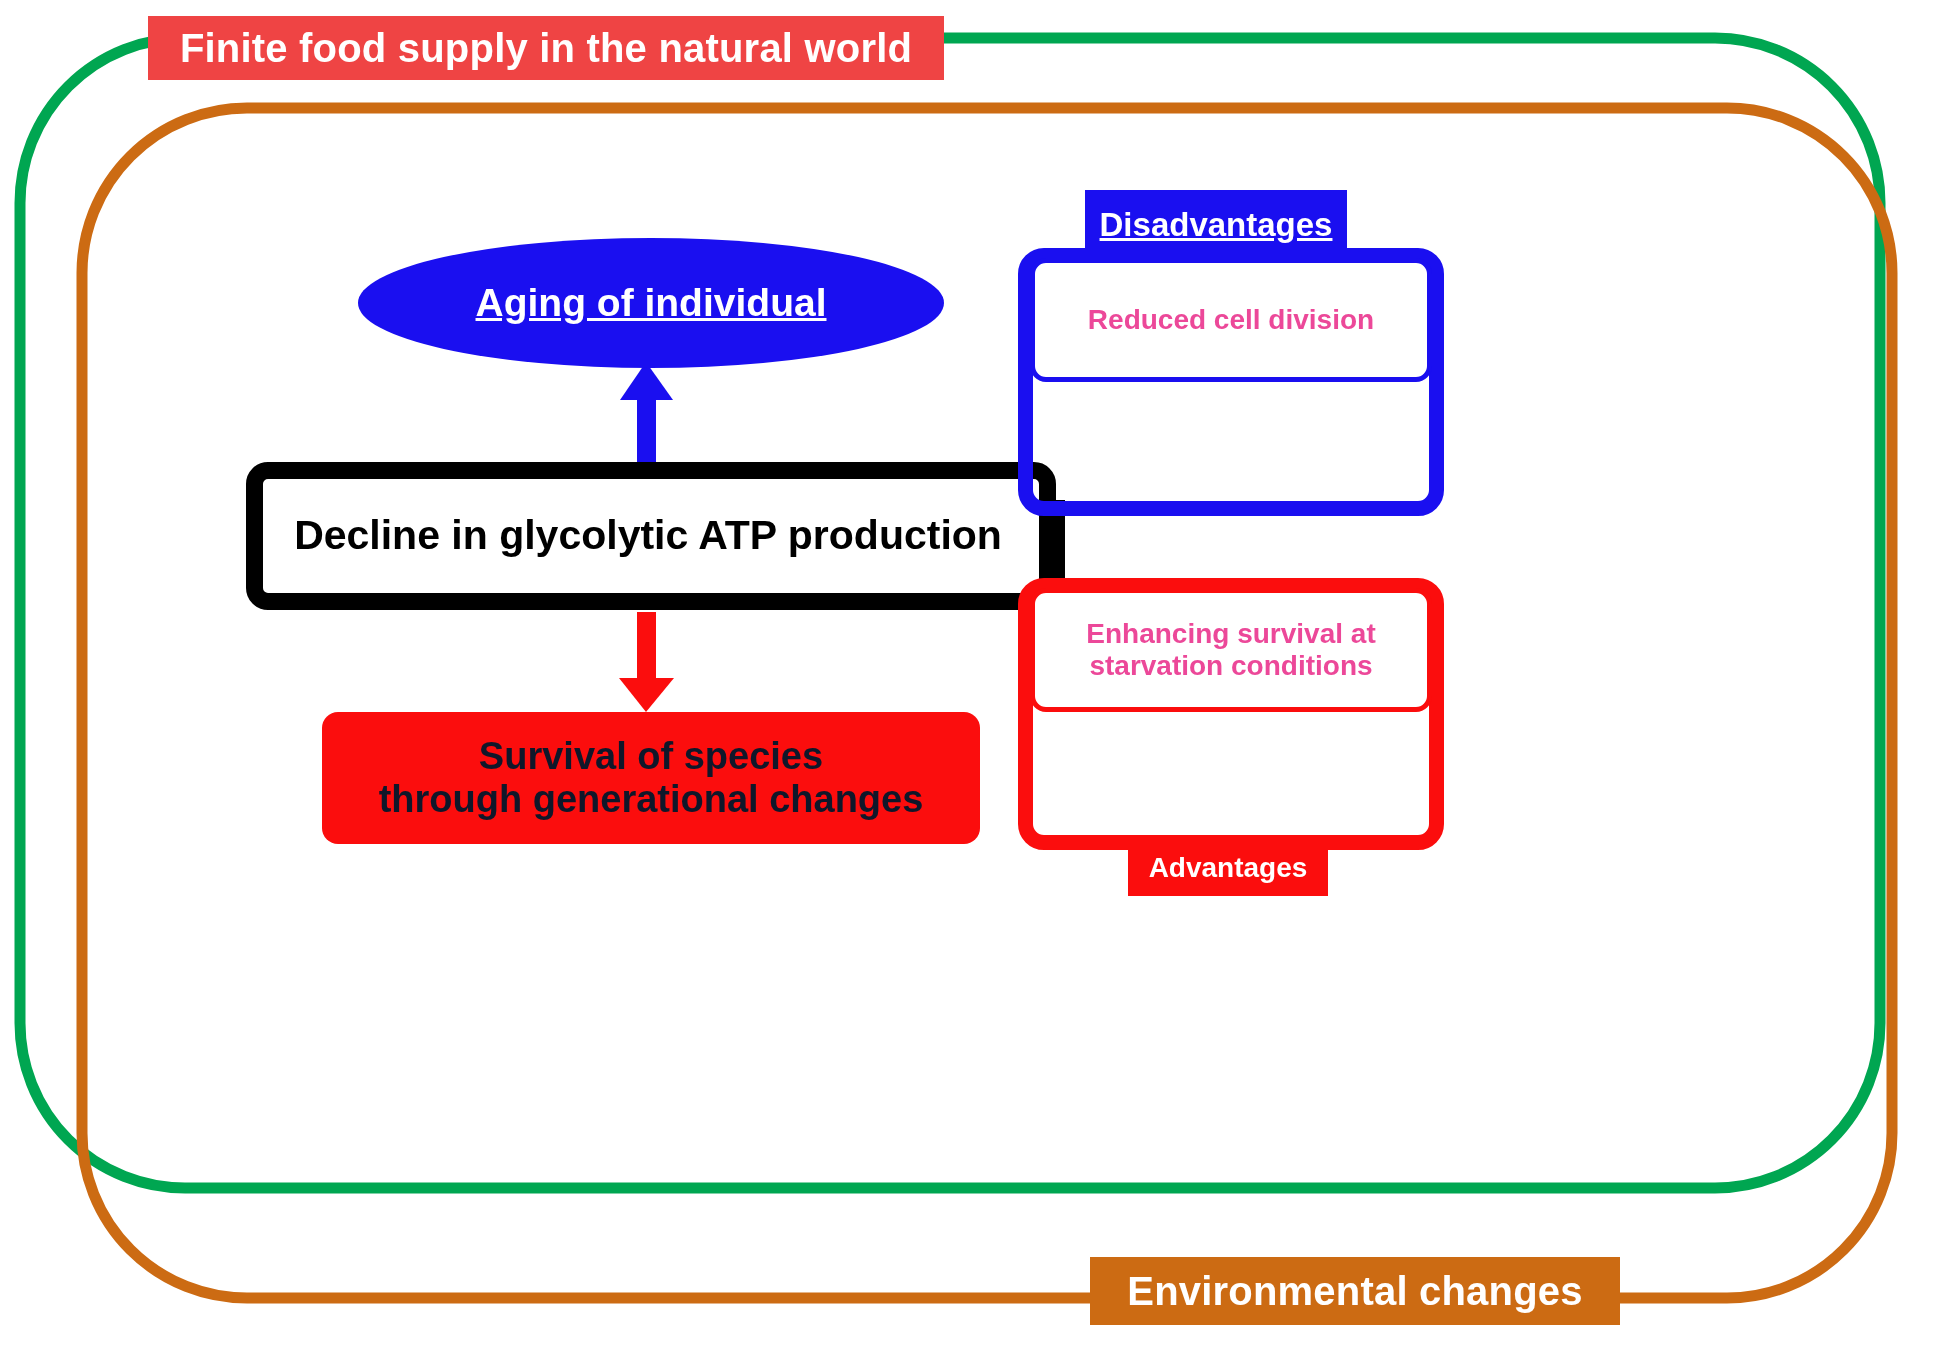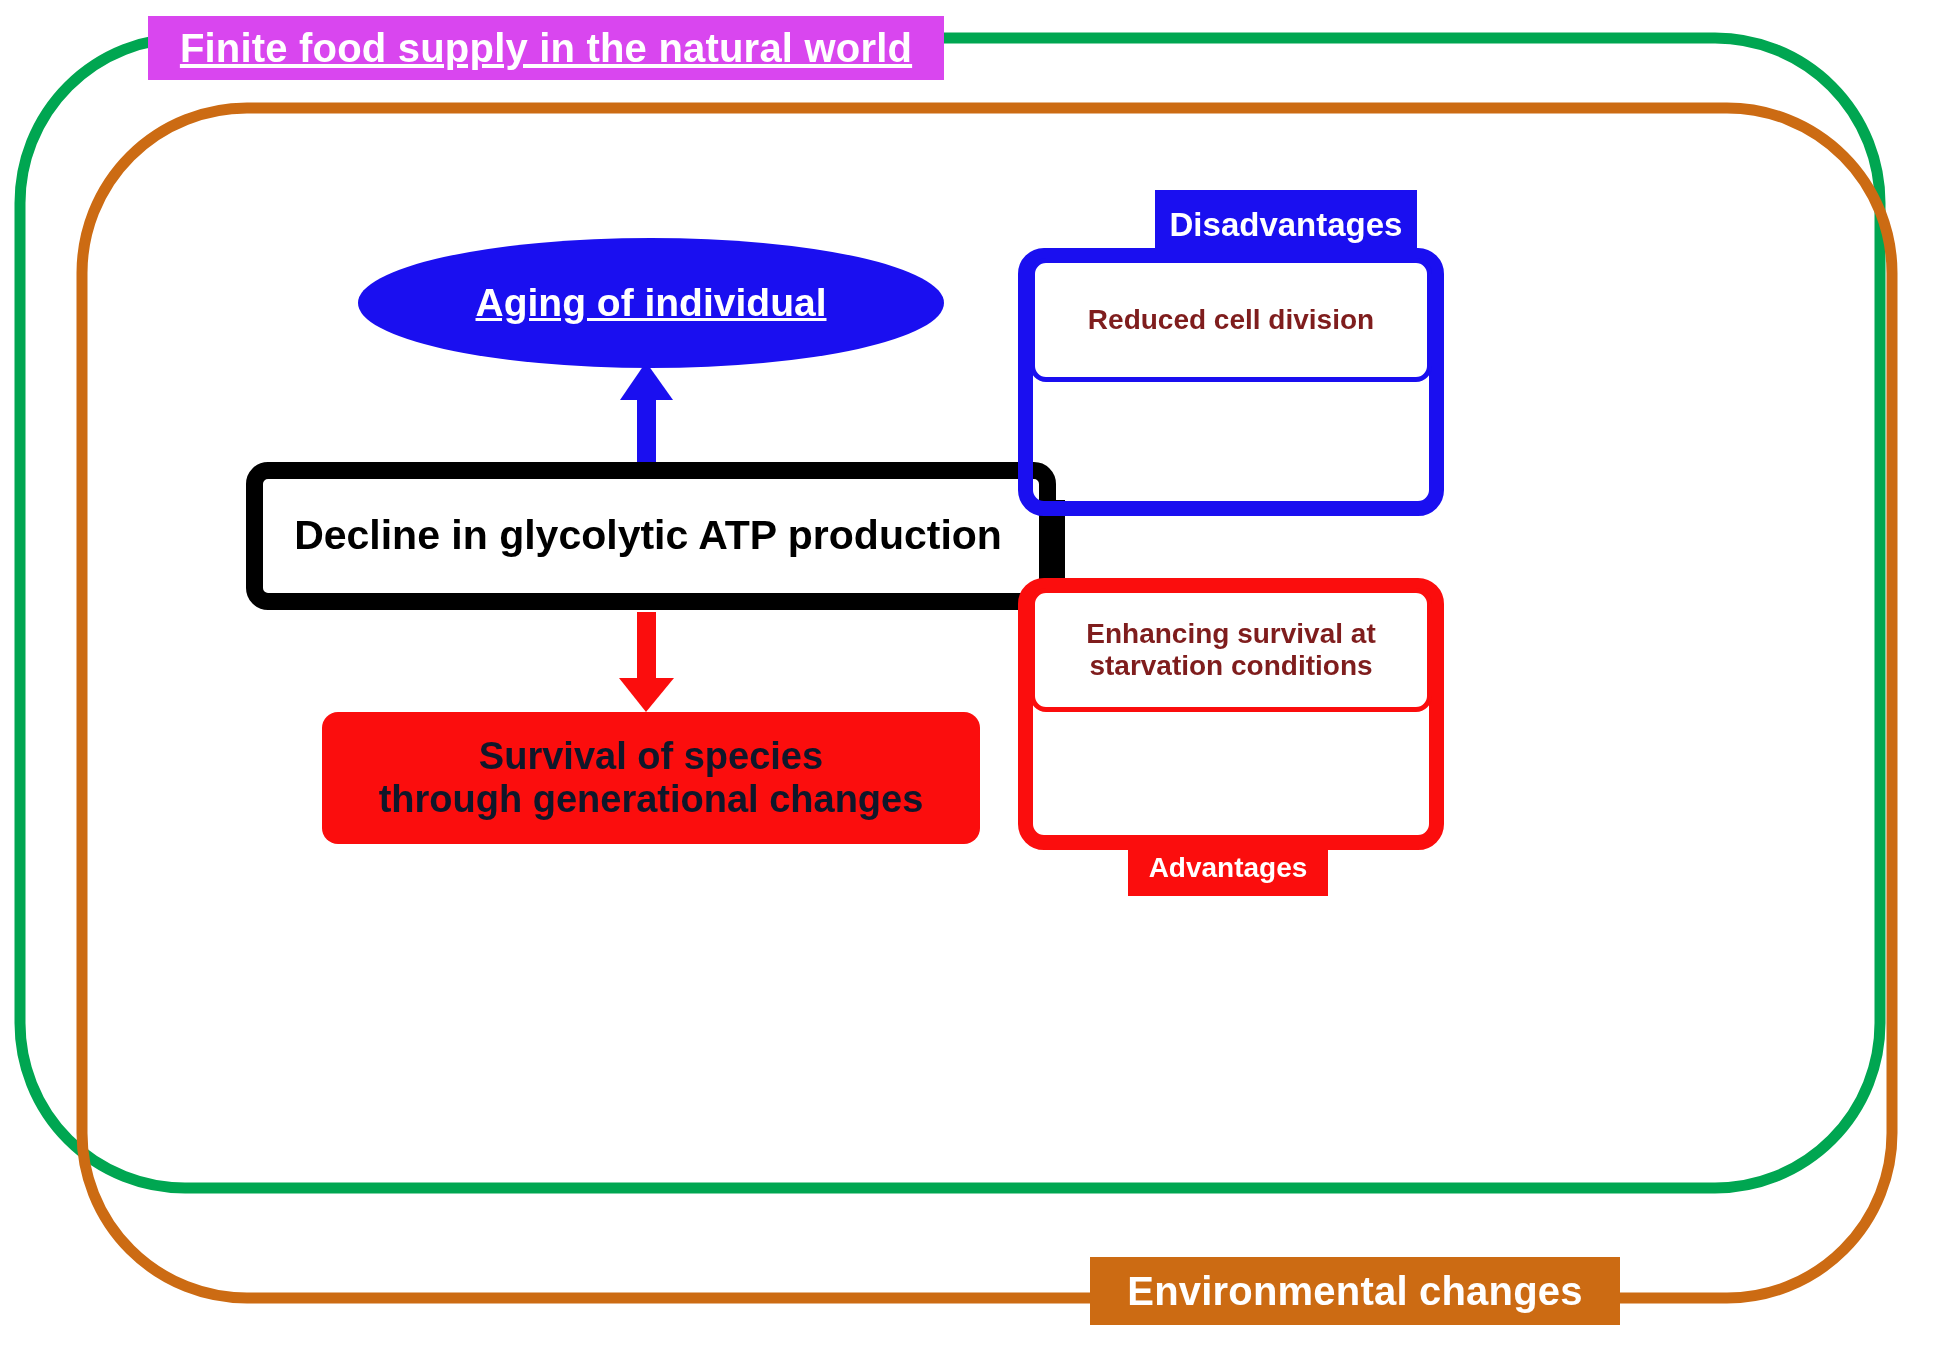--- a/index.html
+++ b/index.html
@@ -39,24 +39,23 @@
   .band-label {
     font-weight: bold;
     color: #ffffff;
     letter-spacing: 0.2px;
   }
   #finite-food-label {
     left: 148px;
     top: 16px;
     width: 796px;
     height: 64px;
-    background: #d946ef;
+    background: #ef4444;
     font-size: 40px;
     z-index: 6;
-    text-decoration: underline;
   }
   #environmental-label {
     left: 1090px;
     top: 1257px;
     width: 530px;
     height: 68px;
     background: #cc6b13;
     font-size: 40px;
     z-index: 6;
   }
@@ -132,21 +131,21 @@
 
   
   .item-box {
     position: absolute;
     box-sizing: border-box;
     display: flex;
     align-items: center;
     justify-content: center;
     text-align: center;
     background: #ffffff;
-    color: #7f1d1d;
+    color: #ec4899;
     font-size: 28px;
     font-weight: bold;
     line-height: 1.16;
     border-radius: 16px;
     z-index: 6;
   }
   #item-reduced-cell-division {
     left: 1030px; top: 258px; width: 402px; height: 124px;
     border: 5px solid #1a0ff0;
   }
@@ -169,23 +168,24 @@
     box-sizing: border-box;
     display: flex;
     align-items: center;
     justify-content: center;
     text-align: center;
     font-weight: bold;
     color: #ffffff;
     z-index: 4;
   }
   #disadvantages-tab {
-    left: 1155px; top: 190px; width: 262px; height: 70px;
+    left: 1085px; top: 190px; width: 262px; height: 70px;
     background: #1a0ff0;
     font-size: 33px;
+    text-decoration: underline;
   }
   #advantages-tab {
     left: 1128px; top: 840px; width: 200px; height: 56px;
     background: #fb0d0d;
     font-size: 28px;
   }
 </style>
 </head>
 <body>
 

